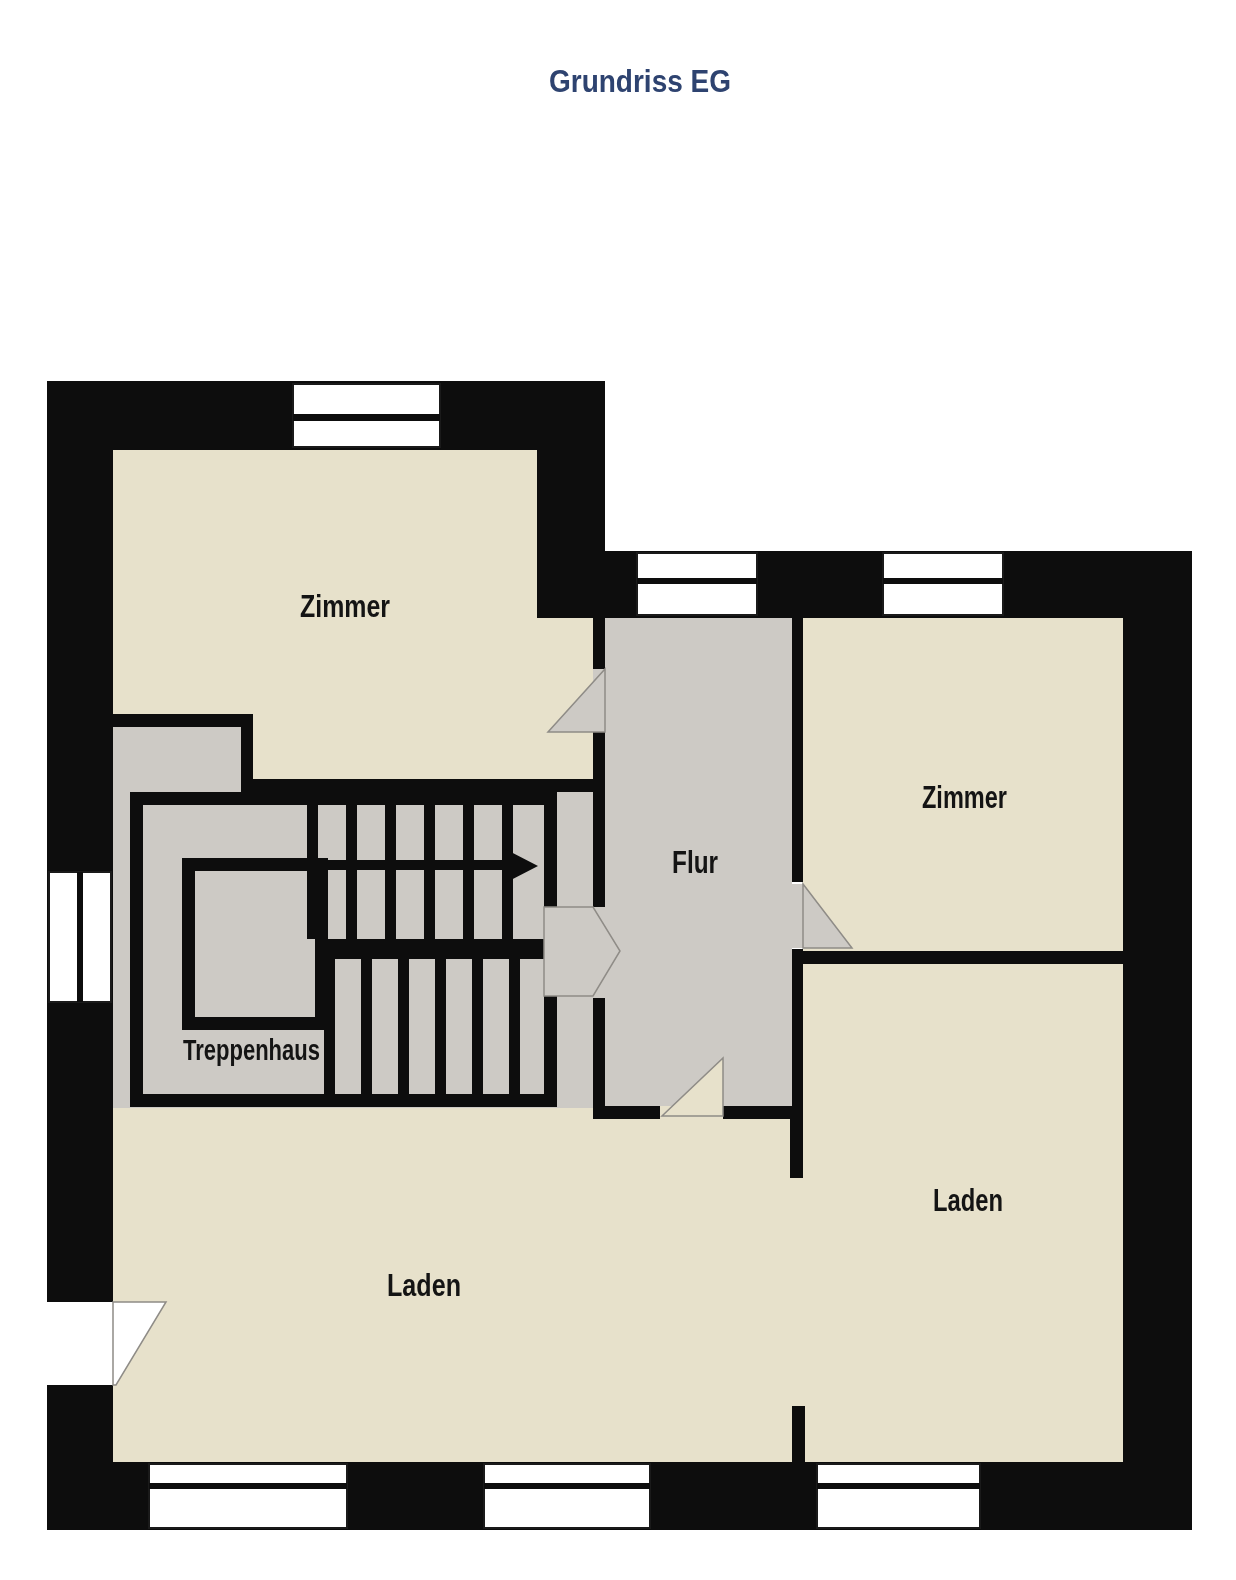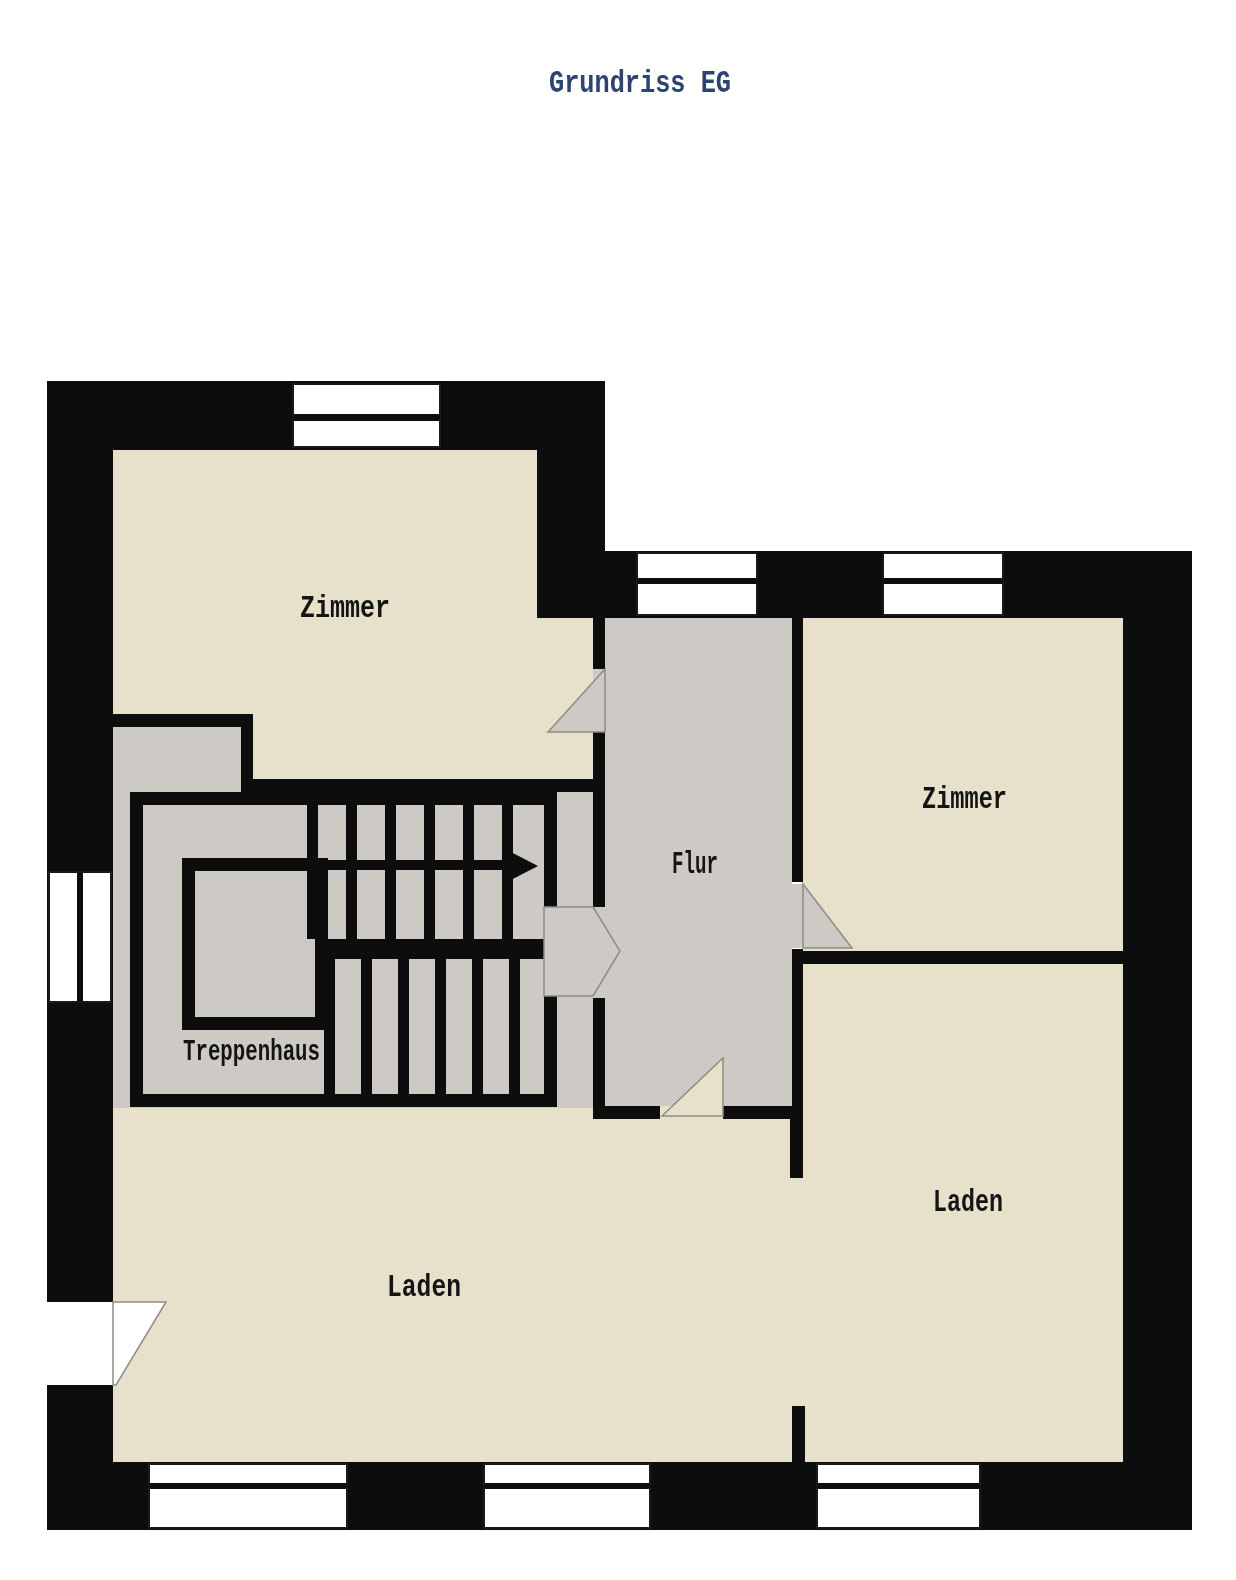--- a/index.html
+++ b/index.html
@@ -1,17 +1,17 @@
 <!DOCTYPE html>
 <html><head>
 <meta charset="utf-8">
 <style>
   html,body{margin:0;padding:0;background:#ffffff;}
   .stage{position:relative;width:1236px;height:1580px;background:#ffffff;overflow:hidden;
-         font-family:Liberation Mono, monospace;}
+         font-family:Liberation Sans, sans-serif;}
   svg{display:block;}
   .wall{fill:#0d0d0d;}
   .room{fill:#e7e1cb;}
   .hall{fill:#cdcac5;}
   .win{fill:#ffffff;stroke:#1a1a1a;stroke-width:2;}
   .winbar{fill:#0d0d0d;}
   .doorwedge-hall{fill:#cdcac5;stroke:#8f8c87;stroke-width:1.5;}
   .doorwedge-room{fill:#e7e1cb;stroke:#8f8c87;stroke-width:1.5;}
   .doorgap-hall{fill:#cdcac5;}
   .doorgap-room{fill:#e7e1cb;}

